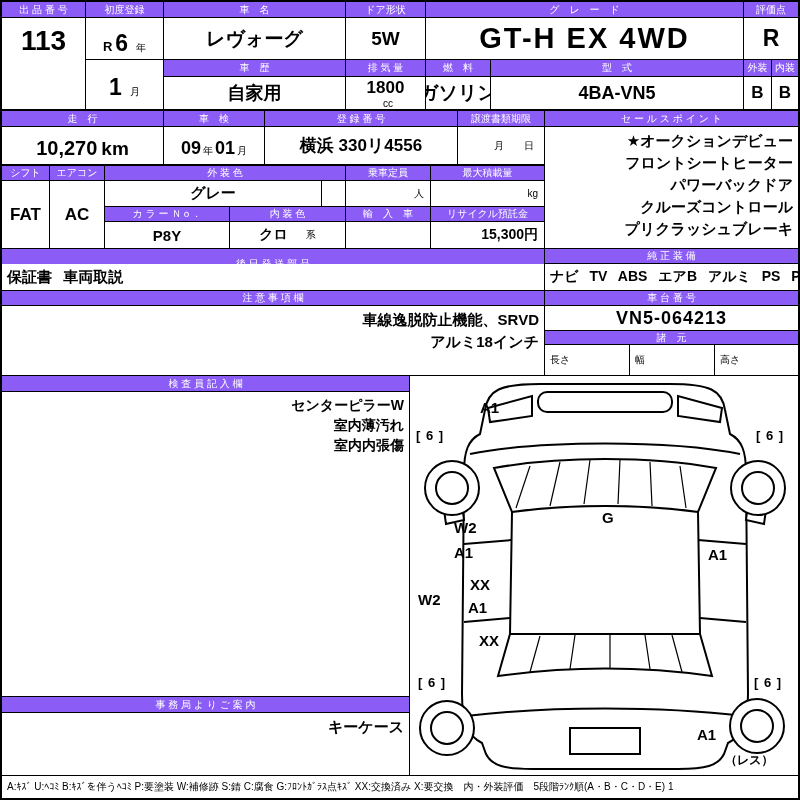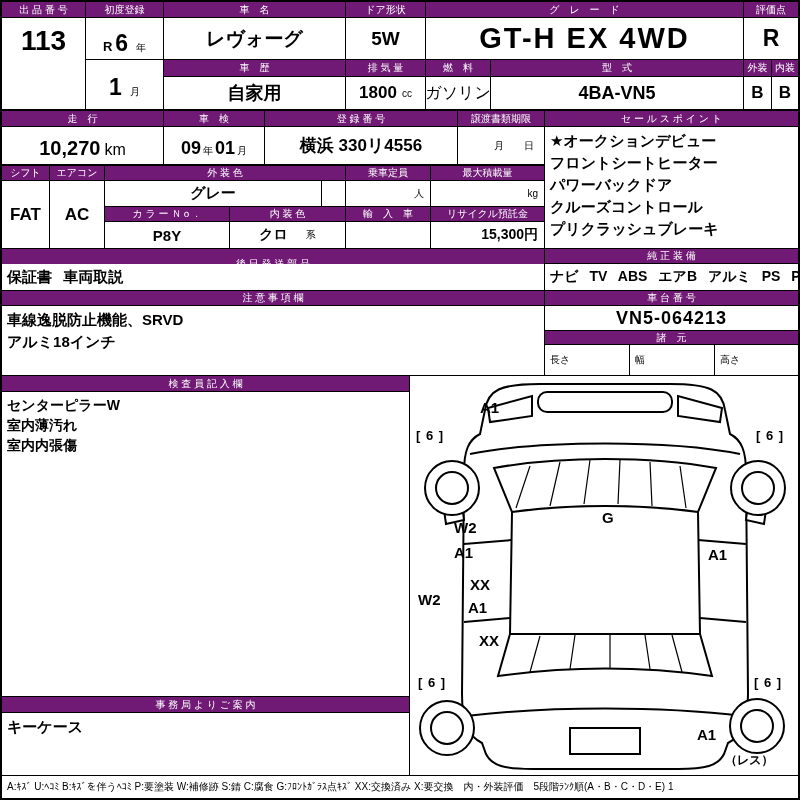--- a/index.html
+++ b/index.html
@@ -2,42 +2,42 @@
 <html><head>
 <meta charset="utf-8">
 <style>
   * { margin:0; padding:0; box-sizing:border-box; }
   html,body { background:#fff; }
   .sheet {
     position:relative; width:800px; height:800px; background:#000;
     font-family:"Liberation Sans","DejaVu Sans",sans-serif; color:#000; overflow:hidden;
   }
   .hdr {
-    position:absolute; background:#701a75; color:#fff; font-size:10px;
+    position:absolute; background:#8b5cf6; color:#fff; font-size:10px;
     display:flex; align-items:center; justify-content:center; white-space:nowrap; overflow:hidden;
   }
   .val {
     position:absolute; background:#fff; display:flex; align-items:center; justify-content:center;
     white-space:nowrap; overflow:hidden;
   }
   .val.left { justify-content:flex-start; padding-left:5px; }
   .val.right { justify-content:flex-end; padding-right:6px; }
-  .val.col { flex-direction:column; align-items:flex-start; justify-content:flex-start; padding:3px 5px; }
+  .val.col { flex-direction:column; align-items:flex-end; justify-content:flex-start; padding:3px 5px; }
   .lot-num { font-size:28px; font-weight:bold; align-items:flex-start; padding-top:7px; }
   .big { font-size:23px; font-weight:bold; }
   .era { font-size:13px; font-weight:bold; }
   .unit { font-size:10px; margin-left:5px; }
   .carname { font-size:19px; font-weight:bold; }
   .grade { font-size:29px; font-weight:bold; letter-spacing:2px; }
   .score { font-size:23px; font-weight:bold; }
   .v18 { font-size:18px; font-weight:bold; }
   .v17 { font-size:17px; font-weight:bold; }
   .v15 { font-size:15px; font-weight:bold; }
   .v14 { font-size:14px; font-weight:bold; }
-  .v13 { font-size:16px; font-weight:normal; }
+  .v13 { font-size:19px; font-weight:bold; }
   .v20 { font-size:20px; font-weight:bold; }
   .sm { font-size:10px; }
   .line15 { font-size:15px; font-weight:bold; line-height:22px; }
   .line14 { font-size:14px; font-weight:bold; line-height:20px; }
   .ws { word-spacing:7px; }
   .speclabel { font-size:10px; }
   .legend { font-size:10px; white-space:nowrap; }
   .diagram { position:absolute; background:#fff; }
   .dlabel { position:absolute; font-weight:bold; font-size:15px; white-space:nowrap; }
   .dlabel.bracket { font-size:13px; letter-spacing:1px; }
@@ -71,21 +71,21 @@
     <span class="unit">月</span>
   </div>
   <div class="hdr" style="left:164px;top:60px;width:181px;height:16px;">車　歴</div>
   <div class="hdr" style="left:346px;top:60px;width:79px;height:16px;">排 気 量</div>
   <div class="hdr" style="left:426px;top:60px;width:64px;height:16px;">燃　料</div>
   <div class="hdr" style="left:491px;top:60px;width:252px;height:16px;">型　式</div>
   <div class="hdr" style="left:744px;top:60px;width:27px;height:16px;">外装</div>
   <div class="hdr" style="left:772px;top:60px;width:26px;height:16px;">内装</div>
 
   <div class="val v18" style="left:164px;top:77px;width:181px;height:32px;">自家用</div>
-  <div class="val" style="left:346px;top:77px;width:79px;height:32px;">
+  <div class="val" style="left:346px;top:77px;width:79px;height:32px;flex-direction:column;">
     <span class="v17">1800</span>
     <span class="unit">cc</span>
   </div>
   <div class="val v13" style="left:426px;top:77px;width:64px;height:32px;">ガソリン</div>
   <div class="val v18" style="left:491px;top:77px;width:252px;height:32px;">4BA-VN5</div>
   <div class="val v17" style="left:744px;top:77px;width:27px;height:32px;">B</div>
   <div class="val v17" style="left:772px;top:77px;width:26px;height:32px;">B</div>
 
   <div class="hdr" style="left:2px;top:111px;width:161px;height:15px;">走　行</div>
   <div class="hdr" style="left:164px;top:111px;width:100px;height:15px;">車　検</div>

